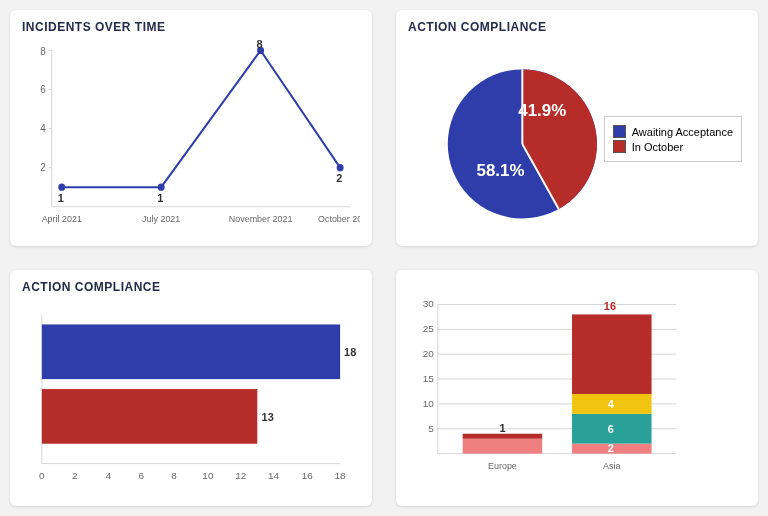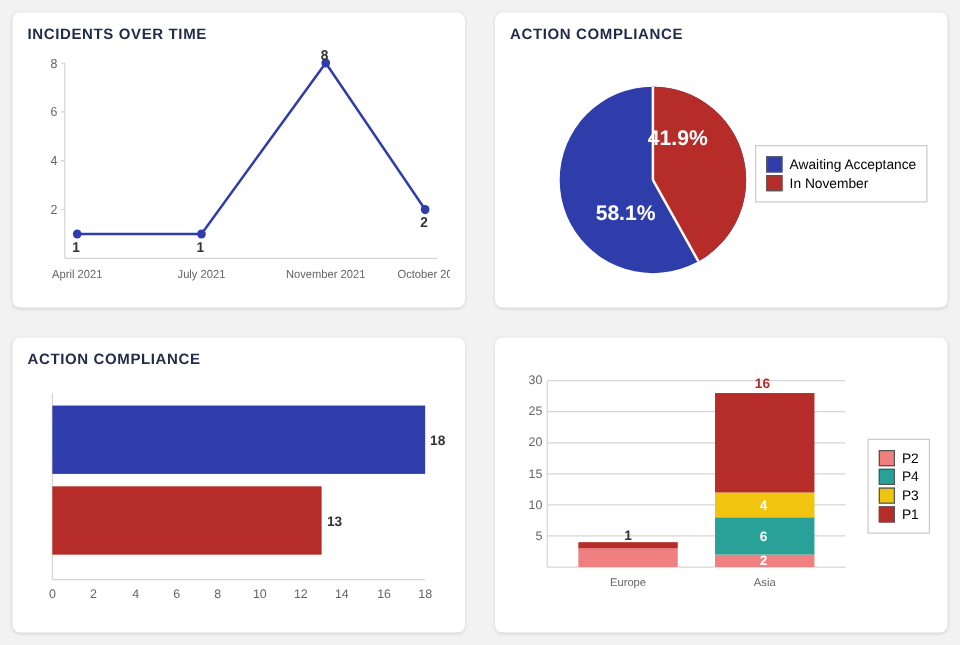--- a/index.html
+++ b/index.html
@@ -94,21 +94,21 @@
           <text class="big-label" x="-22" y="32" text-anchor="middle">58.1%</text>
         </g>
       </svg>
       <div class="legend-box">
         <div class="legend-row">
           <span class="swatch" style="background:var(--blue)"></span>
           <span>Awaiting Acceptance</span>
         </div>
         <div class="legend-row">
           <span class="swatch" style="background:var(--red)"></span>
-          <span>In November</span>
+          <span>In October</span>
         </div>
       </div>
     </div>
   </div>
 
   <div class="card">
     <div class="card-title">ACTION COMPLIANCE</div>
     <div class="chart">
       <svg viewBox="0 0 340 190">
 
@@ -198,34 +198,16 @@
           <rect x="165" y="100" width="80" height="20" fill="var(--yellow)"></rect>
           <rect x="165" y="20" width="80" height="80" fill="var(--red)"></rect>
           <text class="data-label" style="fill:var(--red);font-weight:700" x="197" y="16">16</text>
           <text class="data-label white" x="201" y="114">4</text>
           <text class="data-label white" x="201" y="139">6</text>
           <text class="data-label white" x="201" y="158">2</text>
         </g>
         <text class="x-label" x="95" y="175">Europe</text>
         <text class="x-label" x="205" y="175">Asia</text>
       </svg>
-      <div class="legend-box" style="top:50%;right:2px">
-        <div class="legend-row">
-            <span class="swatch" style="background:var(--salmon)"></span>
-            <span>P2</span>
-          </div>
-        <div class="legend-row">
-            <span class="swatch" style="background:var(--teal)"></span>
-            <span>P4</span>
-          </div>
-        <div class="legend-row">
-            <span class="swatch" style="background:var(--yellow)"></span>
-            <span>P3</span>
-          </div>
-        <div class="legend-row">
-            <span class="swatch" style="background:var(--red)"></span>
-            <span>P1</span>
-          </div>
-      </div>
     </div>
   </div>
 
 </div>
 
 </body></html>

